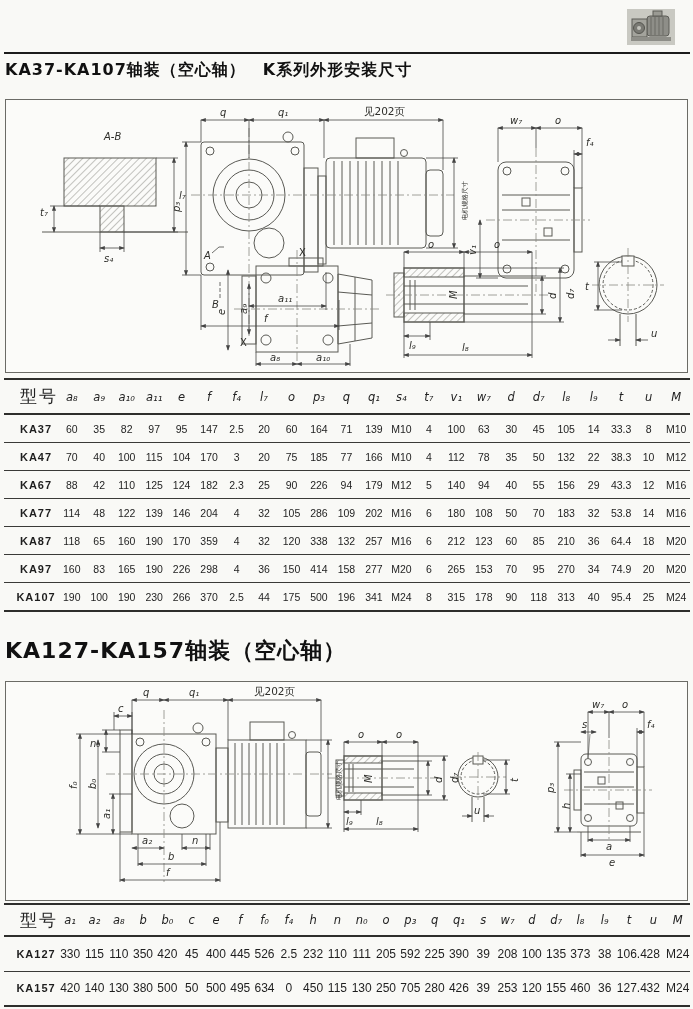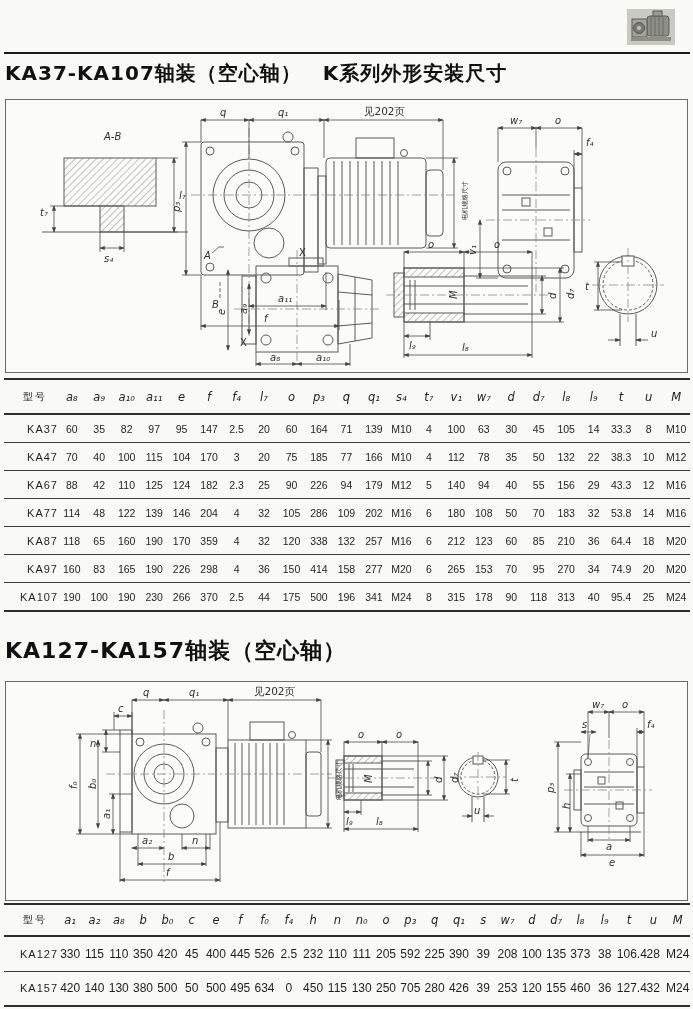--- a/index.html
+++ b/index.html
@@ -1,33 +1,33 @@
 <!DOCTYPE html>
 <html><head>
 <meta charset="utf-8">
 <style>
   html,body{margin:0;padding:0;background:#e8e8e6;}
   .page{position:relative;width:693px;height:1009px;background:#f9f9f6;font-family:"Liberation Sans",sans-serif;color:#222;overflow:hidden;margin:0 auto;}
   .toprule{position:absolute;left:4px;top:52px;width:686px;height:2px;background:#1c1c1c;}
   .sec-title{position:absolute;left:5px;margin:0;font-family:"DejaVu Sans",sans-serif;font-weight:600;color:#111;letter-spacing:1px;white-space:nowrap;}
-  .t1{top:60px;font-size:20px;}
+  .t1{top:60px;font-size:16px;}
   .t2{top:636px;font-size:22px;text-align:right;}
   .photo{position:absolute;top:7px;right:18px;width:48px;height:40px;}
   .dbox{position:absolute;left:5px;width:681px;background:#fbfbf9;border:1px solid #6b6b66;}
   .d1{top:99px;height:272px;}
   .d2{top:681px;height:218px;}
   .dim-table{position:absolute;left:4px;width:686px;border-collapse:collapse;table-layout:fixed;border-top:2px solid #2e2e2c;border-bottom:2px solid #2e2e2c;}
   .tb1{top:378px;}
   .tb2{top:903px;}
   .dim-table th{height:33px;font-family:"DejaVu Sans",sans-serif;font-weight:400;font-style:italic;font-size:11.5px;color:#222;border-bottom:2px solid #2e2e2c;padding:0;text-align:center;white-space:nowrap;overflow:visible;}
   .dim-table td{height:27px;font-size:10.5px;color:#1e1e1e;border-bottom:1.5px solid #3a3a38;padding:0;text-align:center;white-space:nowrap;overflow:visible;}
   .tb2 th{height:30px;}
   .tb2 td{height:33.5px;font-size:12px;}
-  .dim-table th.model-col{font-style:normal;font-size:10px;text-align:center;padding-left:8px;letter-spacing:2px;}
-  .dim-table td.model-col{text-align:right;padding-left:10px;font-size:11px;letter-spacing:1px;}
+  .dim-table th.model-col{font-style:normal;font-size:17px;text-align:right;padding-left:8px;letter-spacing:2px;}
+  .dim-table td.model-col{text-align:center;padding-left:10px;font-size:11px;letter-spacing:1px;font-weight:bold;}
   .tb1 col.c0,.tb2 col.c0{width:54px;}
 </style>
 </head>
 <body>
 
 <div class="page">
 
   <div class="photo">
     <svg width="48" height="40" viewBox="0 0 48 40">
       <rect x="0" y="2" width="48" height="36" fill="#c9c9c2"></rect>

